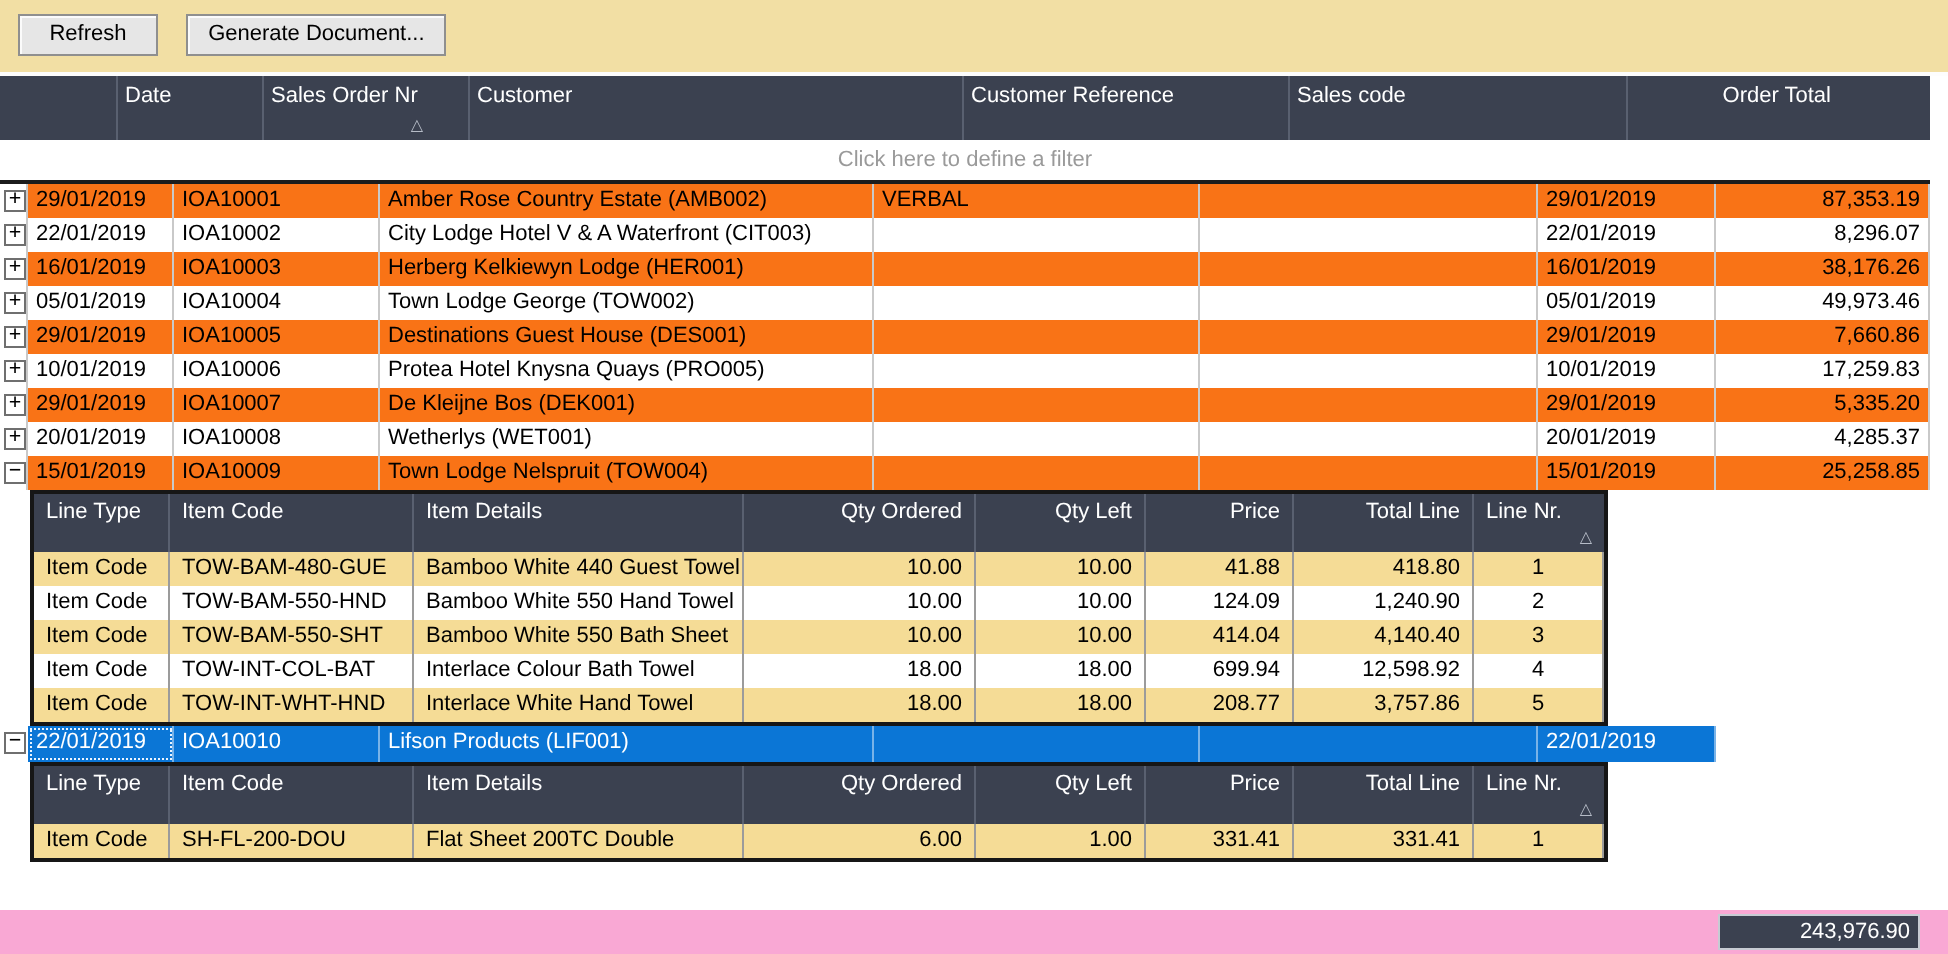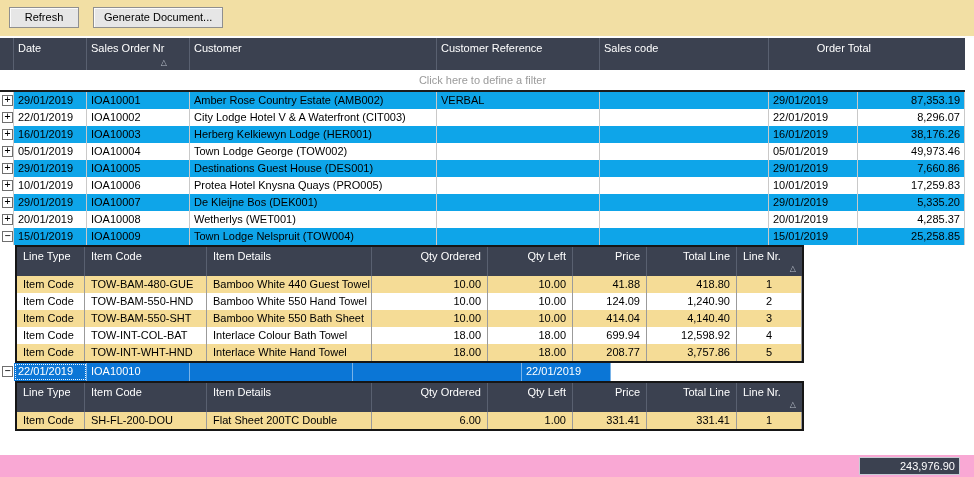--- a/index.html
+++ b/index.html
@@ -4,21 +4,21 @@
 <style>
   html,body{margin:0;padding:0;background:#fff;}
   body{width:974px;height:477px;overflow:hidden;font-family:"Liberation Sans",sans-serif;font-size:11px;color:#000;}
   .app{display:flex;flex-direction:column;width:974px;height:477px;}
 
   
   .toolbar{height:38px;flex:none;background:#f2dfa4;border-bottom:2px solid #fdfdfd;box-sizing:border-box;padding:7px 0 0 9px;}
   .btn{font-family:"Liberation Sans",sans-serif;font-size:11px;color:#000;background:#e6e6e6;border:1px solid #8f8f8f;box-shadow:inset 1px 1px 0 #fbfbfb;padding:3px 10px 4px;margin-right:11px;min-width:70px;cursor:default;}
 
   
-  .grid-header{height:32px;flex:none;width:965px;background:#3b4150;color:#fff;display:flex;}
+  .grid-header{height:32px;flex:none;width:965px;background:#3b4150;color:#fff;display:flex;justify-content:center;}
   .hcell{box-sizing:border-box;position:relative;overflow:hidden;white-space:nowrap;padding:4px 0 0 4px;border-right:1px solid #596070;}
   .hcell.last{border-right:none;}
   .hcell.r{text-align:right;padding-right:5px;padding-left:0;}
   .sort-tri{position:absolute;bottom:3px;right:22px;font-size:8px;line-height:8px;color:#b6bcc7;}
   .sort-tri.near{right:6px;}
 
   
   .c-expand{width:14px;}
   .c-date{width:73px;}
   .c-nr{width:103px;}
@@ -29,21 +29,21 @@
   .c-total{width:107px;}
 
   
   .filter-row{height:22px;line-height:20px;flex:none;width:965px;box-sizing:border-box;background:#fff;border-bottom:2px solid #1c1c1c;text-align:center;color:#9a9a9a;}
 
   
   #rows{flex:none;}
   .order-row{display:flex;height:17px;line-height:16px;flex:none;width:965px;}
   .cell{box-sizing:border-box;overflow:hidden;white-space:nowrap;border-right:1px solid #c9c9c9;padding-left:4px;}
   .cell.r{text-align:right;padding-right:4px;padding-left:0;}
-  .order-row.stripe .cell{background:#0ea5e9;}
+  .order-row.stripe .cell{background:#f97316;}
   .order-row .cell.c-expand{background:#fff;padding-left:0;}
   .order-row.selected{height:18px;}
   .order-row.selected .cell{background:#0b76d6;color:#fff;border-right-color:rgba(255,255,255,.45);}
   .order-row.selected .cell.c-expand{background:#fff;color:#000;}
   .order-row.selected .cell.c-date{outline:1px dotted #eaf4ff;outline-offset:-2px;}
   .expand-box{display:block;width:9px;height:9px;box-sizing:content-box;border:1px solid #6f6f6f;background:#fff;font-size:10px;line-height:8px;text-align:center;margin:3px 0 0 2px;font-family:"DejaVu Sans Mono",monospace;color:#000;cursor:default;}
 
   
   .subtable{box-sizing:border-box;width:789px;margin-left:15px;border:2px solid #161616;background:#fff;}
   .sub-header{display:flex;height:29px;background:#3b4150;color:#fff;}
@@ -268,20 +268,21 @@
           <div class="scell s-tline r">3,757.86</div>
           <div class="scell s-lnr c">5</div>
         </div>
       </div>
       <div class="order-row selected">
         <div class="cell c-expand">
           <span class="expand-box">−</span>
         </div>
         <div class="cell c-date">22/01/2019</div>
         <div class="cell c-nr">IOA10010</div>
+        <div class="cell c-cust">Lifson Products (LIF001)</div>
         <div class="cell c-ref"></div>
         <div class="cell c-scode"></div>
         <div class="cell c-due">22/01/2019</div>
       </div>
       <div class="subtable">
         <div class="sub-header">
           <div class="shcell s-type"><span>Line Type</span></div>
           <div class="shcell s-code"><span>Item Code</span></div>
           <div class="shcell s-details"><span>Item Details</span></div>
           <div class="shcell s-qord r"><span>Qty Ordered</span></div>

